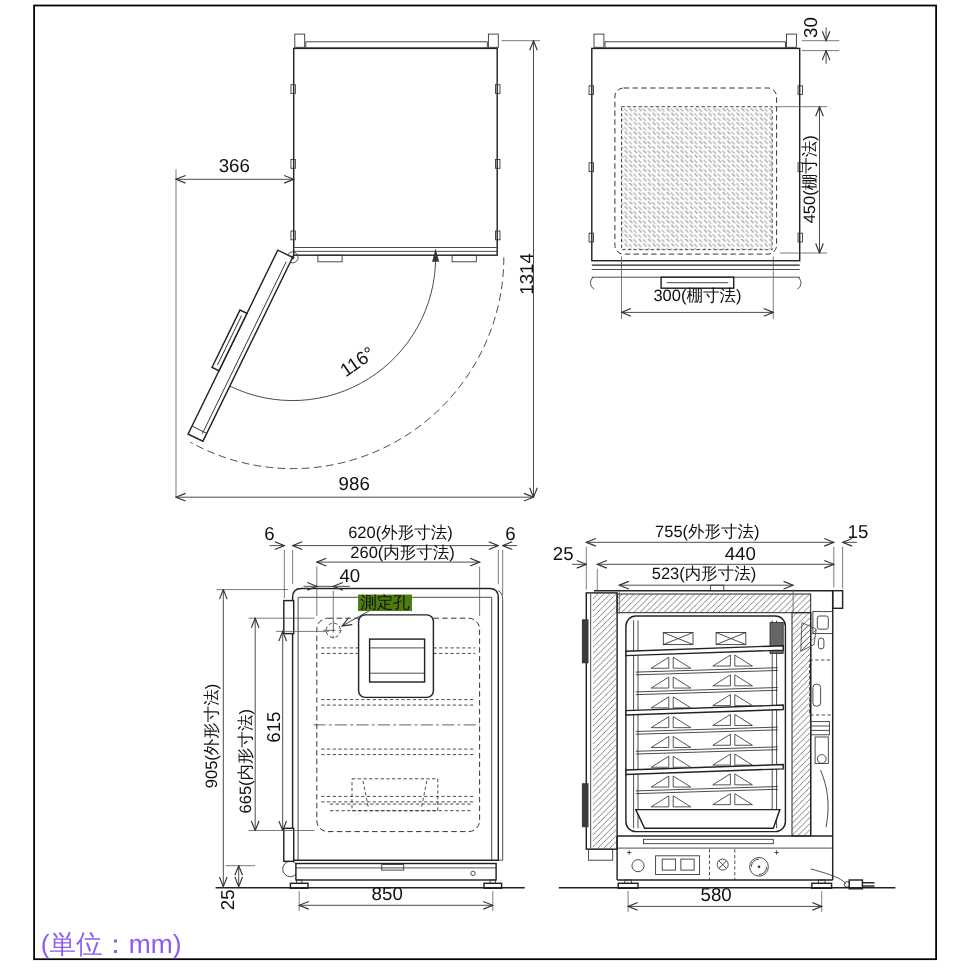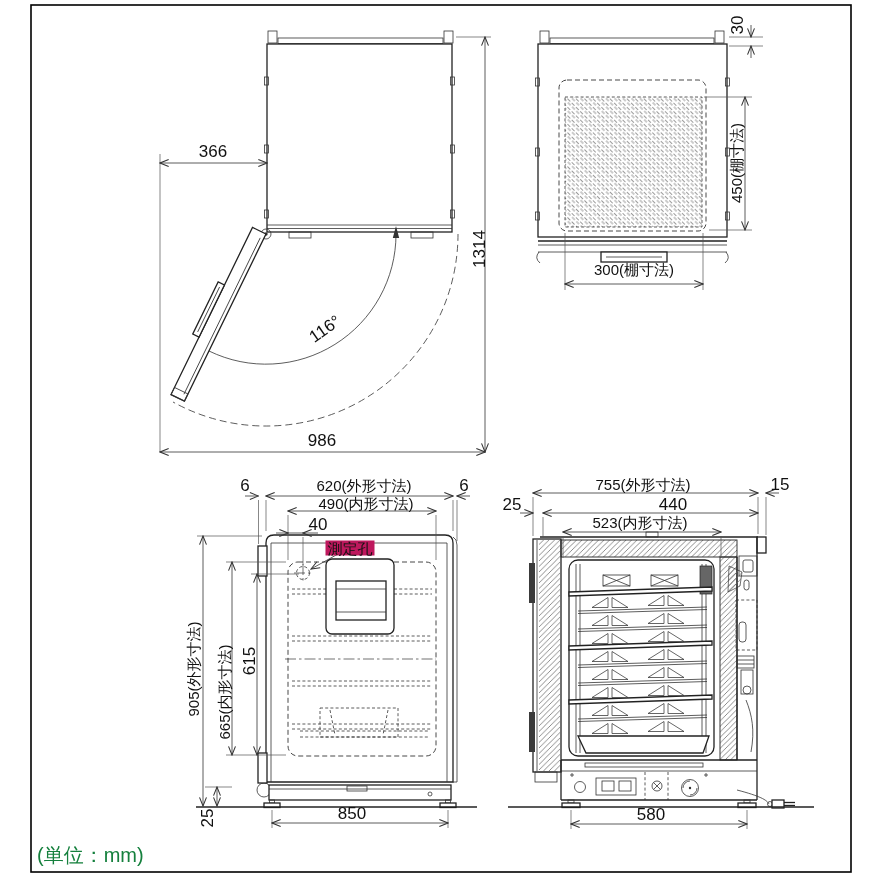--- a/index.html
+++ b/index.html
@@ -5,22 +5,22 @@
   html,body{margin:0;padding:0;background:#f2f2f2;}
   #canvas{position:relative;width:880px;height:880px;background:#ffffff;overflow:hidden;
           font-family:"Liberation Sans","DejaVu Sans",sans-serif;color:#111;}
   #art{position:absolute;left:0;top:0;}
   .lbl{position:absolute;transform:translate(-50%,-50%);white-space:nowrap;color:#111;
        line-height:1;letter-spacing:0;}
   .num{font-size:17px;}
   .mix{font-size:15px;}
   .v{transform:translate(-50%,-50%) rotate(-90deg);}
   .r35{transform:translate(-50%,-50%) rotate(-35deg);}
-  .bgw{background:#be185d;padding:0 2px;}
-  .units{position:absolute;font-size:20px;color:#15803d;white-space:nowrap;}
+  .bgw{background:#4d7c0f;padding:0 2px;}
+  .units{position:absolute;font-size:24px;color:#8b5cf6;white-space:nowrap;}
   
   .ln{stroke:#222;stroke-width:1.3;fill:none;}
   .lnf{stroke:#222;stroke-width:1.3;fill:#fff;}
   .tn{stroke:#333;stroke-width:0.8;fill:none;}
   .tnf{stroke:#333;stroke-width:0.8;fill:#fff;}
   .dm{stroke:#333;stroke-width:0.8;fill:none;}
   .ext{stroke:#555;stroke-width:0.7;fill:none;}
   .dsh{stroke:#333;stroke-width:0.9;fill:none;stroke-dasharray:5 3;}
   .dsh2{stroke:#333;stroke-width:0.8;fill:none;stroke-dasharray:3 2.2;}
   .dd{stroke:#333;stroke-width:0.7;fill:none;stroke-dasharray:11 3 2.5 3;}
@@ -349,21 +349,21 @@
 <span class="lbl num" style="left:322px;top:440px">986</span>
 <span class="lbl num v" style="left:479px;top:249px">1314</span>
 
 <span class="lbl num v" style="left:737px;top:25px">30</span>
 <span class="lbl mix v" style="left:736px;top:163px">450(棚寸法)</span>
 <span class="lbl mix" style="left:634px;top:269px">300(棚寸法)</span>
 
 <span class="lbl num" style="left:245px;top:485px">6</span>
 <span class="lbl mix" style="left:364px;top:485px">620(外形寸法)</span>
 <span class="lbl num" style="left:464px;top:485px">6</span>
-<span class="lbl mix" style="left:366px;top:503px">490(内形寸法)</span>
+<span class="lbl mix" style="left:366px;top:503px">260(内形寸法)</span>
 <span class="lbl num" style="left:318px;top:524px">40</span>
 <span class="lbl mix bgw" style="left:350px;top:548px">測定孔</span>
 <span class="lbl mix v" style="left:193px;top:669px">905(外形寸法)</span>
 <span class="lbl mix v" style="left:224px;top:692px">665(内形寸法)</span>
 <span class="lbl num v" style="left:249px;top:661px">615</span>
 <span class="lbl num v" style="left:207px;top:818px">25</span>
 <span class="lbl num" style="left:352px;top:813px">850</span>
 
 <span class="lbl num" style="left:512px;top:504px">25</span>
 <span class="lbl mix" style="left:643px;top:484px">755(外形寸法)</span>

